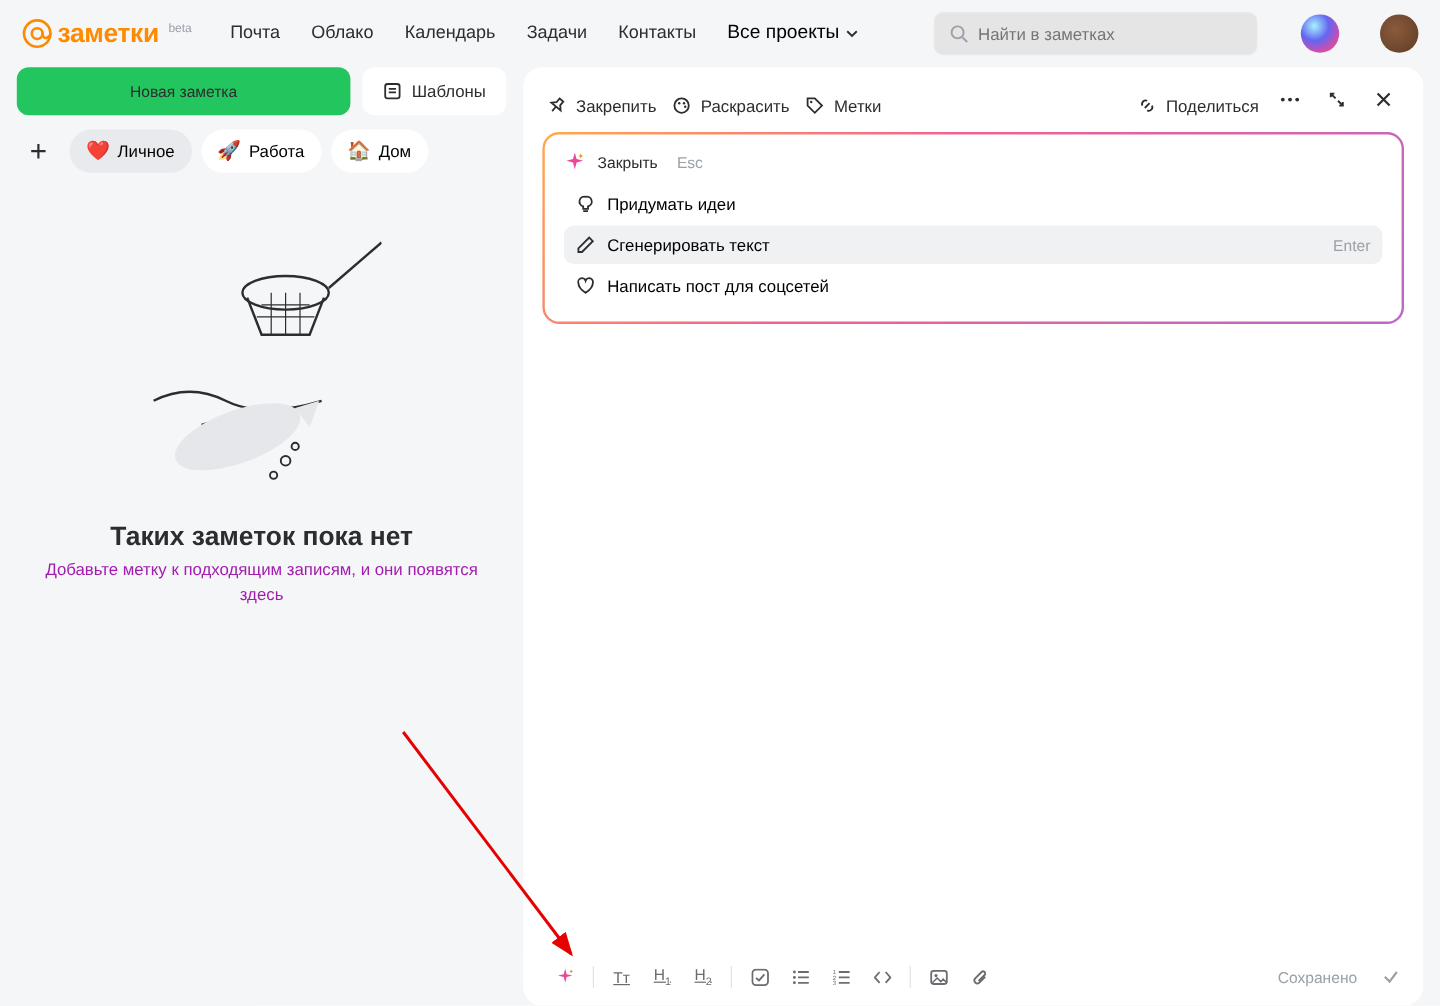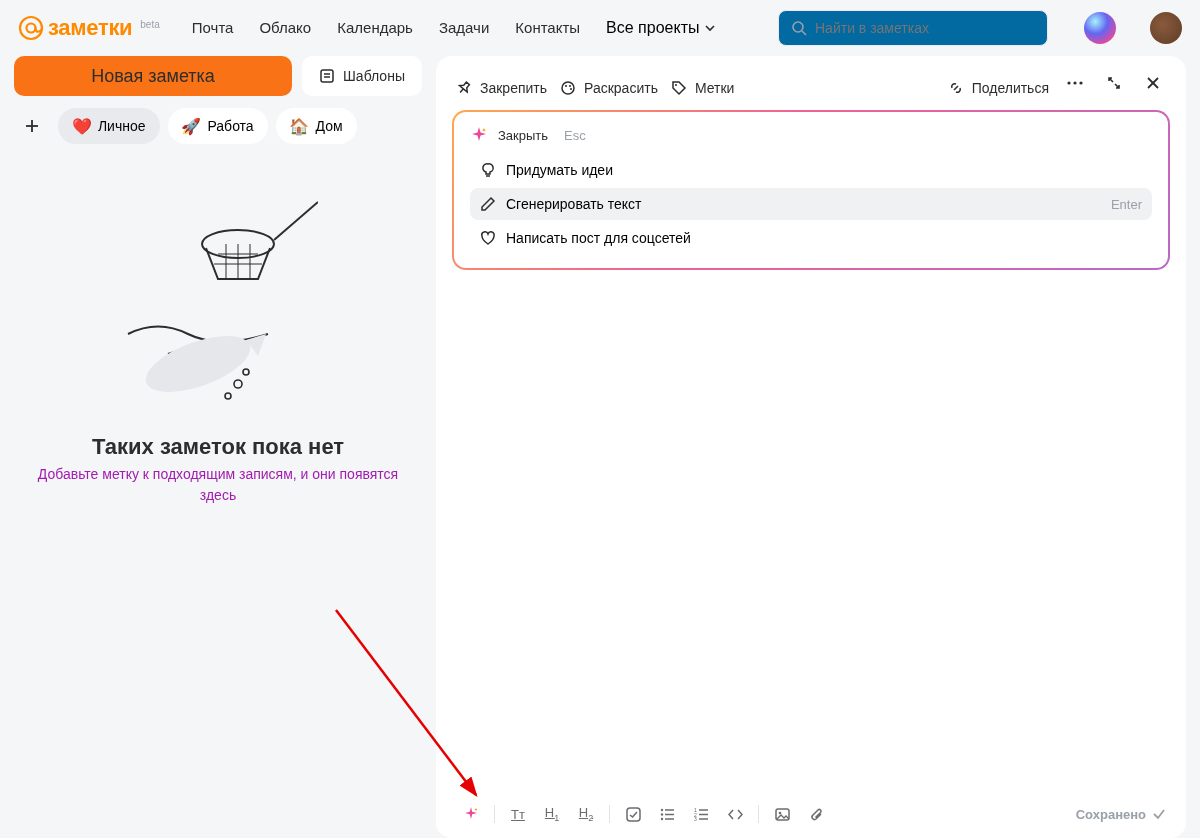--- a/index.html
+++ b/index.html
@@ -7,32 +7,32 @@
 
 
 .header { display: flex; align-items: center; padding: 10px 18px; gap: 24px; }
 .logo { display: flex; align-items: center; gap: 4px; }
 .logo-text { font-size: 22px; font-weight: 700; color: #ff8a00; letter-spacing: -0.3px; }
 .logo-beta { font-size: 10px; color: #9aa0a8; margin-left: 4px; margin-top: -8px; }
 .nav { display: flex; gap: 26px; margin-left: 8px; }
 .nav a { color: #2c2d2e; font-size: 15px; text-decoration: none; cursor: pointer; }
 .nav-dropdown { display: flex; align-items: center; gap: 6px; }
 .header-spacer { flex: 1; }
-.search-box { width: 270px; height: 36px; background: #0369a1; border: 1px solid #e8eaed; border-radius: 8px; display: flex; align-items: center; padding: 0 12px; gap: 8px; color: #9aa0a8; }
+.search-box { width: 270px; height: 36px; background: #e5e5e5; border: 1px solid #e8eaed; border-radius: 8px; display: flex; align-items: center; padding: 0 12px; gap: 8px; color: #9aa0a8; }
 .search-box input { border: none; outline: none; flex: 1; font-size: 14px; background: transparent; }
 .orb { width: 32px; height: 32px; border-radius: 50%; background: radial-gradient(circle at 35% 30%, #a5f3fc 0%, #6366f1 40%, #ec4899 80%, #f97316 100%); margin-left: 12px; cursor: pointer; }
 .avatar { width: 32px; height: 32px; border-radius: 50%; background: radial-gradient(circle at 40% 40%, #8b5a3c 0%, #5c3d26 100%); margin-left: 10px; cursor: pointer; }
 
 
 .main { display: flex; padding: 0 14px; gap: 14px; height: calc(100% - 56px); }
 
 
 .sidebar { width: 408px; display: flex; flex-direction: column; }
 .sidebar-top { display: flex; gap: 10px; margin-bottom: 12px; }
-.new-note-btn { flex: 1; height: 40px; background: #f97316; border: none; border-radius: 10px; font-size: 18px; color: #2c2d2e; cursor: pointer; font-weight: 500; }
+.new-note-btn { flex: 1; height: 40px; background: #22c55e; border: none; border-radius: 10px; font-size: 13px; color: #2c2d2e; cursor: pointer; font-weight: 500; }
 .templates-btn { width: 120px; height: 40px; background: #fff; border: none; border-radius: 10px; font-size: 14px; color: #2c2d2e; cursor: pointer; display: flex; align-items: center; justify-content: center; gap: 8px; }
 .tags-row { display: flex; gap: 8px; align-items: center; }
 .add-tag { width: 36px; height: 36px; background: transparent; border: none; font-size: 20px; font-weight: 300; cursor: pointer; display: flex; align-items: center; justify-content: center; }
 .tag { height: 36px; padding: 0 14px; border-radius: 18px; background: #fff; display: flex; align-items: center; gap: 6px; cursor: pointer; font-size: 14px; }
 .tag.active { background: #e8eaed; }
 .tag .emoji { font-size: 16px; }
 .empty-state { text-align: center; margin-top: 40px; padding: 0 16px; }
 .empty-illustration { width: 200px; height: 230px; margin: 0 auto 20px; position: relative; }
 .empty-title { font-size: 22px; font-weight: 700; color: #2c2d2e; margin-bottom: 4px; }
 .empty-subtitle { font-size: 14px; color: #a21caf; line-height: 1.5; }
@@ -56,21 +56,21 @@
 .ai-option { display: flex; align-items: center; gap: 10px; padding: 8px 10px; border-radius: 8px; font-size: 14px; cursor: pointer; }
 .ai-option.selected { background: #f0f1f3; }
 .ai-option-hint { margin-left: auto; color: #9aa0a8; font-size: 13px; }
 .sparkle { width: 18px; height: 18px; }
 
 
 .fmt-bar { position: absolute; bottom: 0; left: 0; right: 0; height: 48px; display: flex; align-items: center; padding: 0 20px; gap: 4px; background: #fff; }
 .fmt-btn { width: 30px; height: 30px; display: flex; align-items: center; justify-content: center; cursor: pointer; color: #6a6c71; font-size: 14px; border-radius: 6px; text-decoration: underline; }
 .fmt-sep { width: 1px; height: 18px; background: #e0e2e6; margin: 0 4px; }
 .fmt-spacer { flex: 1; }
-.saved { display: flex; align-items: center; gap: 6px; color: #9aa0a8; font-size: 13px; font-weight: bold; }
+.saved { display: flex; align-items: center; gap: 21px; color: #9aa0a8; font-size: 13px; }
 
 
 .arrow-overlay { position: absolute; left: 326px; top: 600px; pointer-events: none; }
 svg { display: block; }
 </style>
 </head>
 <body>
 
 <div class="header">
   <div class="logo">

